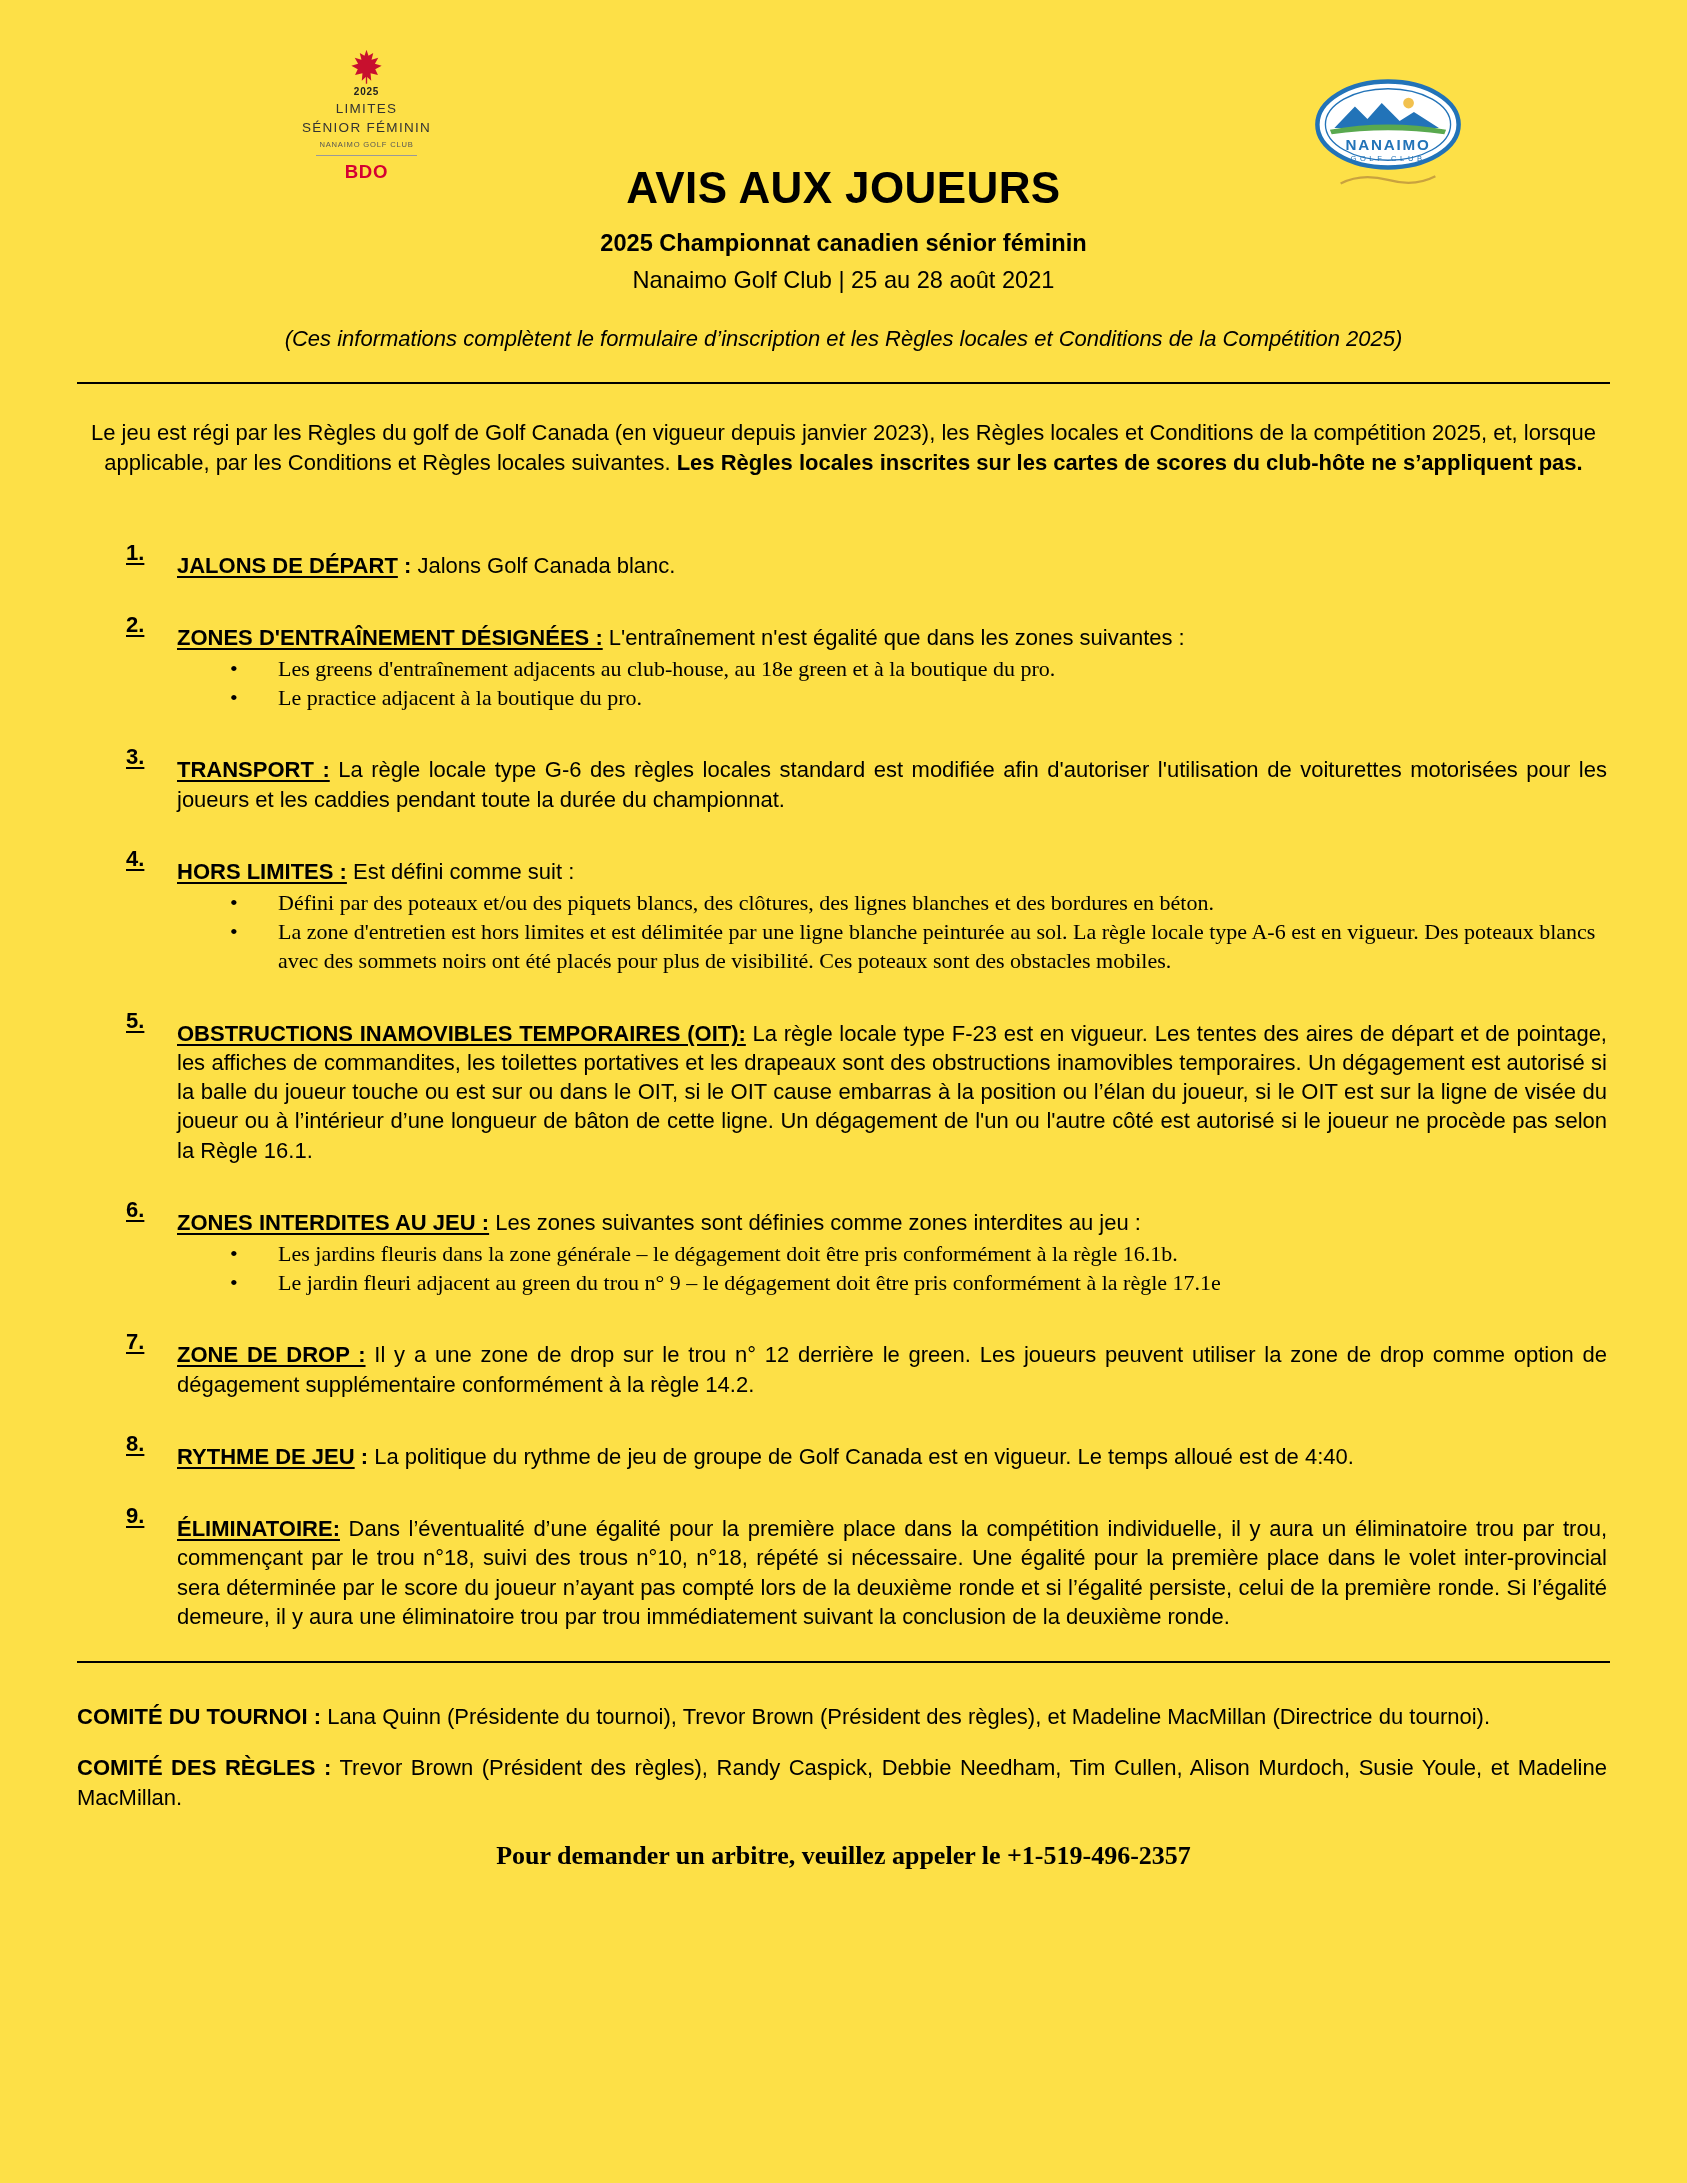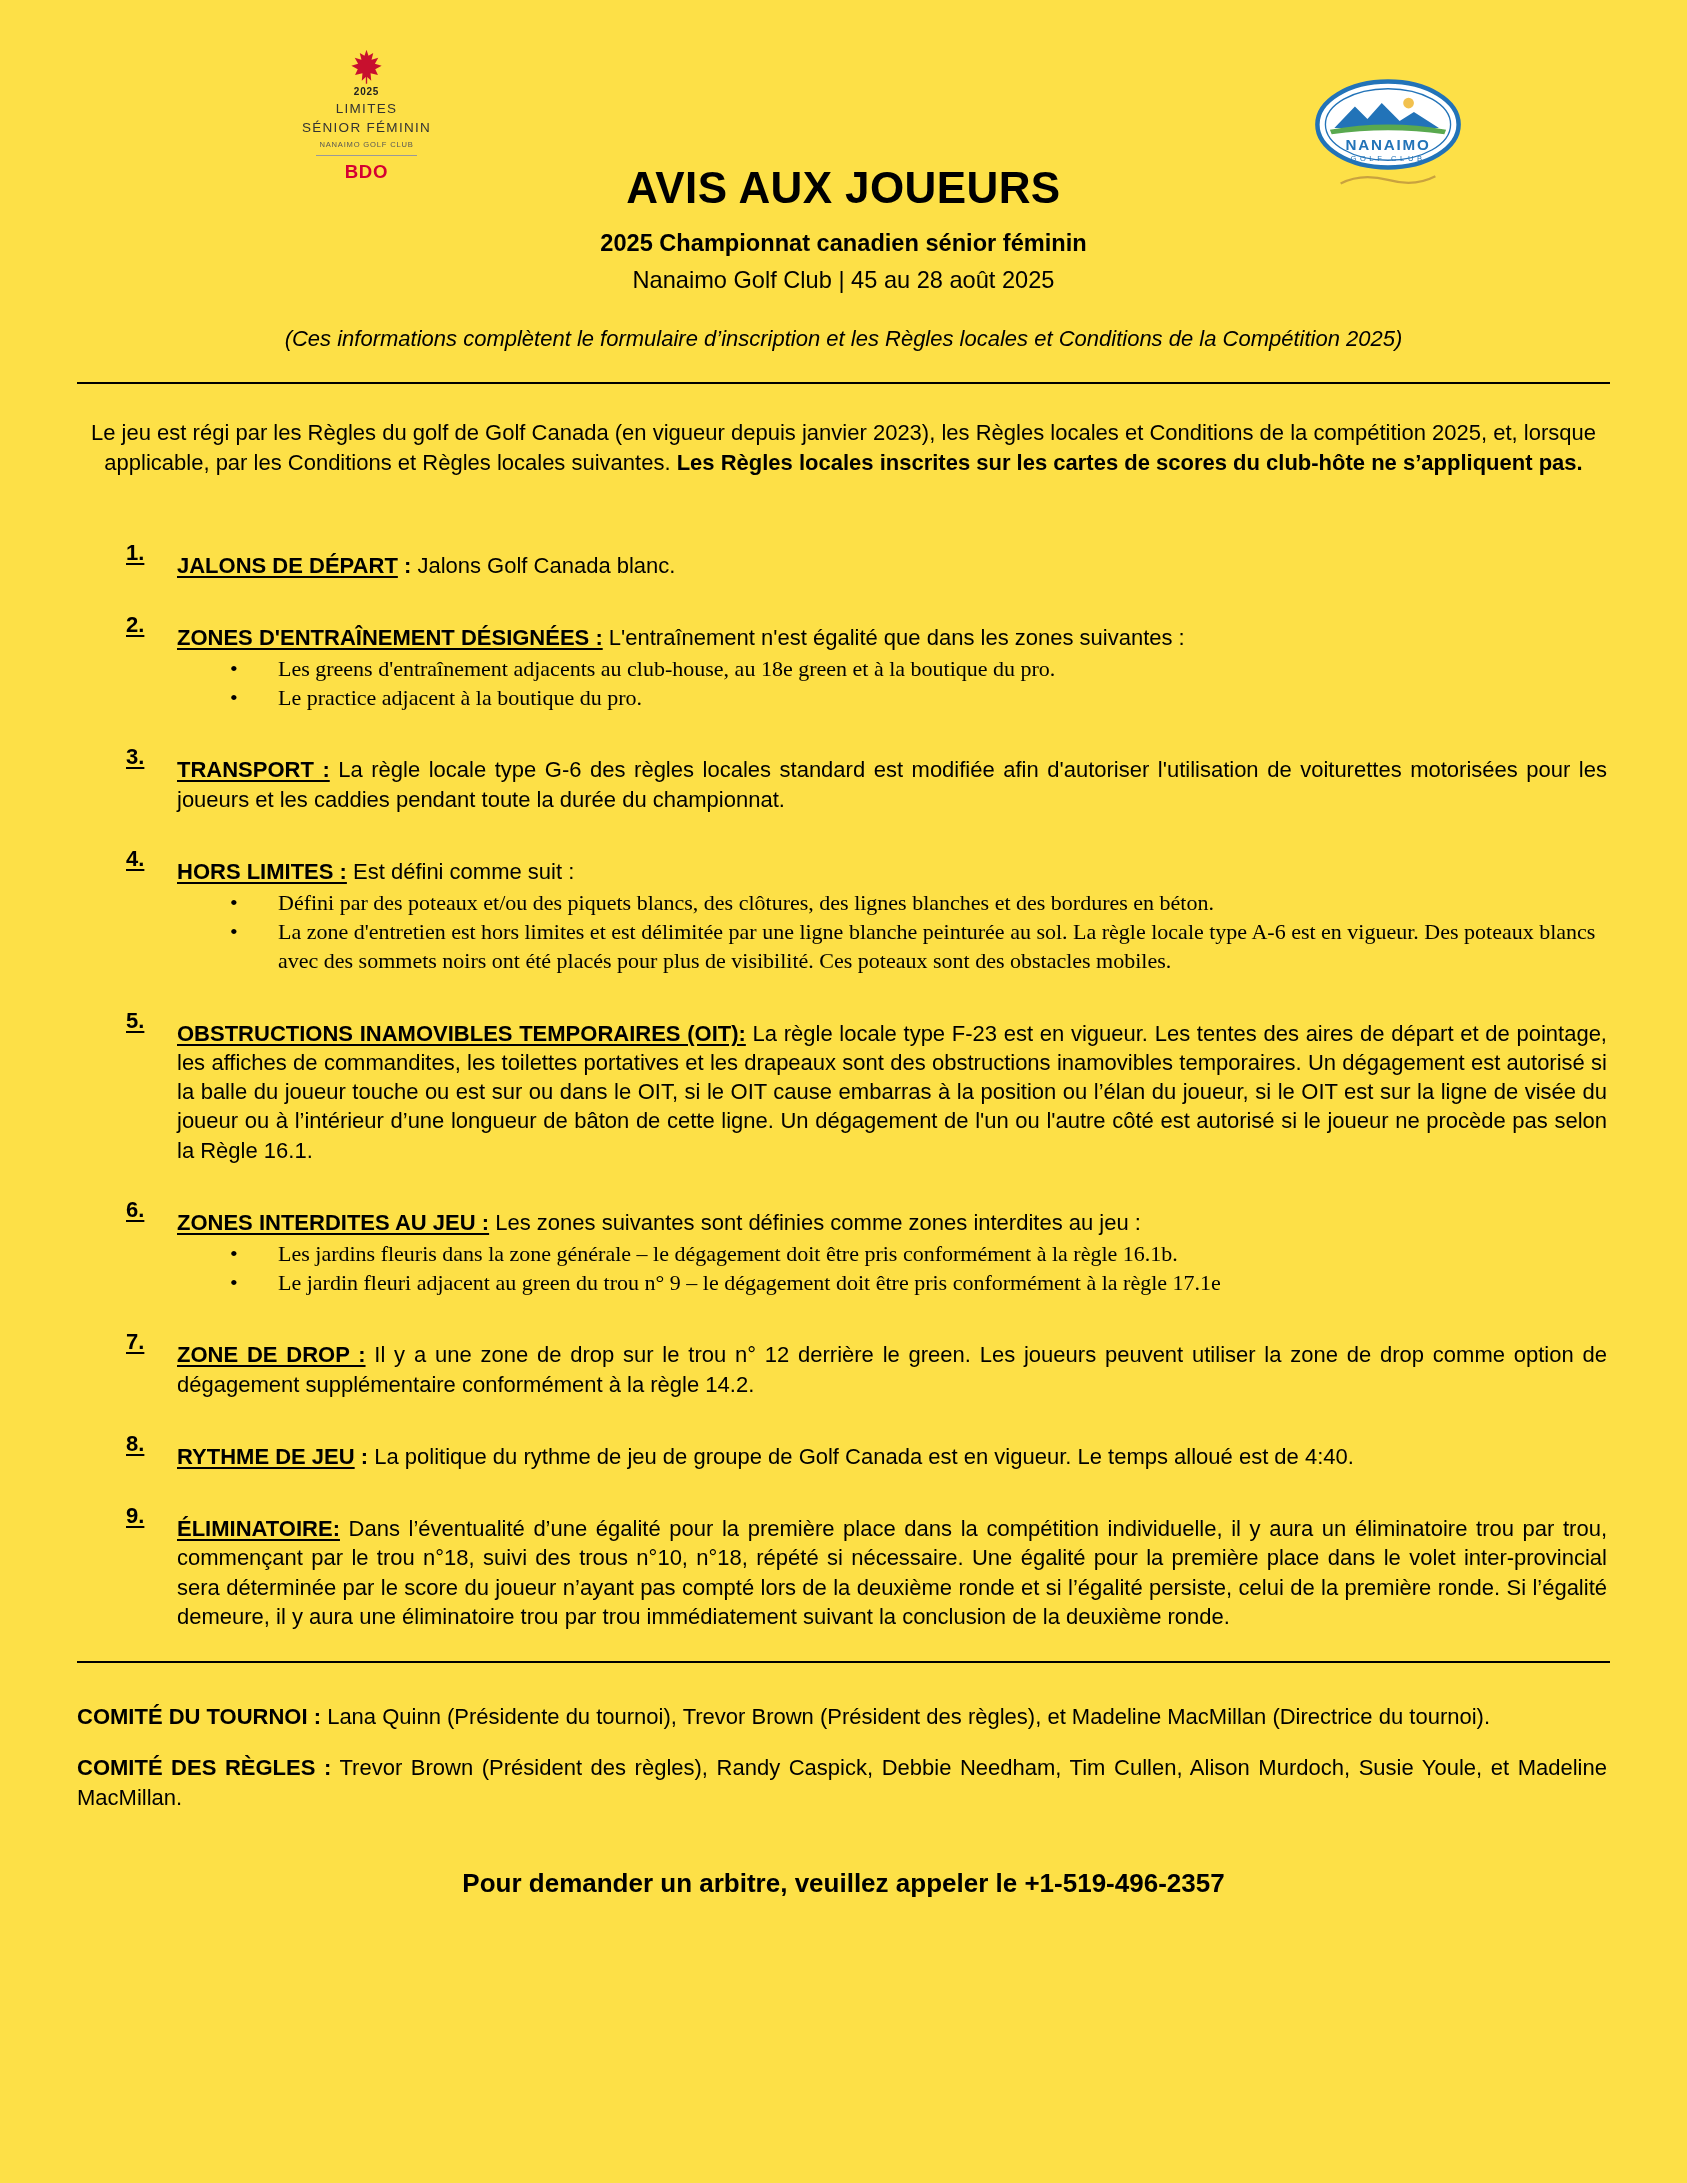--- a/index.html
+++ b/index.html
@@ -37,21 +37,21 @@
   .rbody.just .headline { text-align:justify; }
   .rtitle { font-weight:bold; text-decoration:underline; text-underline-offset:3.4px; }
   .rsep { font-weight:bold; white-space:pre; }
   .bullets { margin:1.7px 0 0; padding:0; list-style:none; }
   .bullets li { padding-left:101px; position:relative;font-family:Liberation Serif, serif; }
   .bullets li::before { content:"\2022"; position:absolute; left:53px; top:0; }
   
   .committee { margin:39px 80px 0 77px; text-align:justify; }
   .committee strong { font-weight:bold; }
   .committee + .committee { margin-top:22px; }
-  .footer-line { margin-top:54px; text-align:center; font-weight:bold; font-size:26px; }
+  .footer-line { margin-top:27px; text-align:center; font-weight:bold; font-size:26px;font-family:Liberation Serif, serif; }
 </style>
 </head>
 <body>
 
 <div class="page">
 
   <header class="header">
 
     <div class="logo-left">
       <svg class="maple" viewBox="0 0 100 104" aria-hidden="true">
@@ -61,21 +61,21 @@
       <div class="ll-main">LIMITES</div>
       <div class="ll-main">SÉNIOR FÉMININ</div>
       <div class="ll-sub">NANAIMO GOLF CLUB</div>
       <div class="ll-divider"></div>
       <div class="ll-bdo">BDO</div>
     </div>
 
     <div class="title-block">
       <h1 class="title">AVIS AUX JOUEURS</h1>
       <div class="subtitle">2025 Championnat canadien sénior féminin</div>
-      <div class="event-line">Nanaimo Golf Club | 45 au 28 août 2025</div>
+      <div class="event-line">Nanaimo Golf Club | 25 au 28 août 2021</div>
     </div>
 
     <div class="logo-right">
       <svg viewBox="0 0 170 132" width="152" height="118" aria-hidden="true" style="font-size:26px">
         <ellipse cx="85" cy="52" rx="79" ry="48" fill="#ffffff" stroke="#2273b8" stroke-width="5"></ellipse>
         <ellipse cx="85" cy="52" rx="70" ry="40" fill="none" stroke="#2273b8" stroke-width="1.5"></ellipse>
         <circle cx="108" cy="28" r="6" fill="#f2c14e"></circle>
         <path d="M25 56 L48 32 L62 46 L78 28 L98 48 L114 38 L142 56 Z" fill="#2273b8"></path>
         <path d="M20 58 Q85 46 150 58 L148 63 Q85 54 22 63 Z" fill="#59a94f"></path>
         <text x="85" y="80" text-anchor="middle" font-size="17" font-weight="bold" fill="#2273b8" letter-spacing="2">NANAIMO</text>

